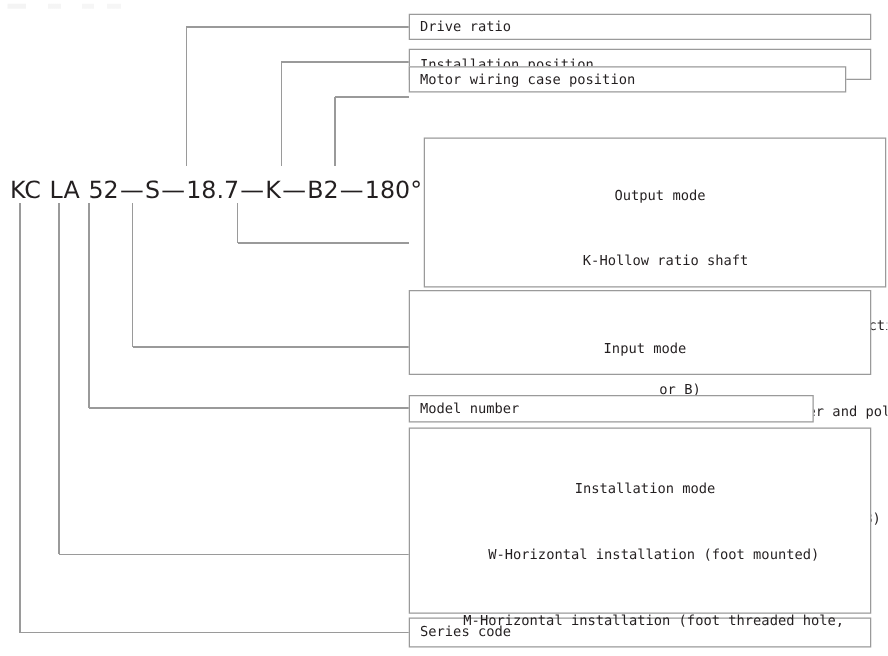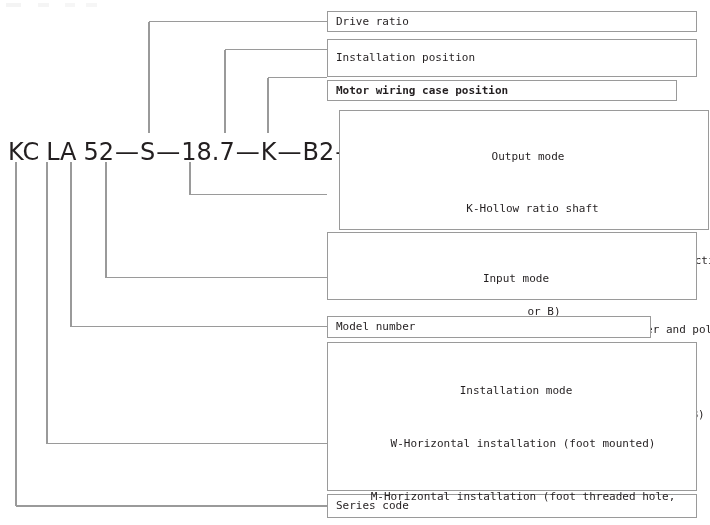--- a/index.html
+++ b/index.html
@@ -33,21 +33,21 @@
 
   
   #model-code {
     position: absolute;
     left: 8px;
     top: 139px;
     height: 26px;
     display: flex;
     align-items: center;
     font-family: "DejaVu Sans", "Liberation Sans", sans-serif;
-    font-size: 24px;
+    font-size: 19px;
     color: #231f20;
     letter-spacing: 0px;
     white-space: nowrap;
   }
   #model-code .seg {
     display: inline-block;
   }
   #model-code .dash {
     display: inline-block;
     padding: 0 1px;
@@ -83,22 +83,22 @@
   }
   .box.single {
     display: flex;
     align-items: center;
     padding-top: 0;
     padding-bottom: 0;
   }
 
   
   #box-drive-ratio        { left: 327px; top: 11px;  width: 370px; height: 21px; }
-  #box-install-position   { left: 327px; top: 39px;  width: 370px; height: 38px; }
-  #box-motor-wiring       { left: 327px; top: 80px;  width: 350px; height: 21px; font-weight: bold; }
+  #box-install-position   { left: 327px; top: 39px;  width: 370px; height: 25px; text-decoration: underline; }
+  #box-motor-wiring       { left: 327px; top: 53px;  width: 350px; height: 21px; }
   #box-output-mode        { left: 339px; top: 110px; width: 370px; height: 120px; }
   #box-input-mode         { left: 327px; top: 232px; width: 370px; height: 68px; }
   #box-model-number       { left: 327px; top: 316px; width: 324px; height: 22px; }
   #box-installation-mode  { left: 327px; top: 342px; width: 370px; height: 149px; }
   #box-series-code        { left: 327px; top: 494px; width: 370px; height: 24px; }
 
   #box-installation-mode .item { padding-left: 14px; }
   #box-installation-mode { line-height: 17.8px; }
 
   #box-input-mode .item  { padding-left: 12px; }

